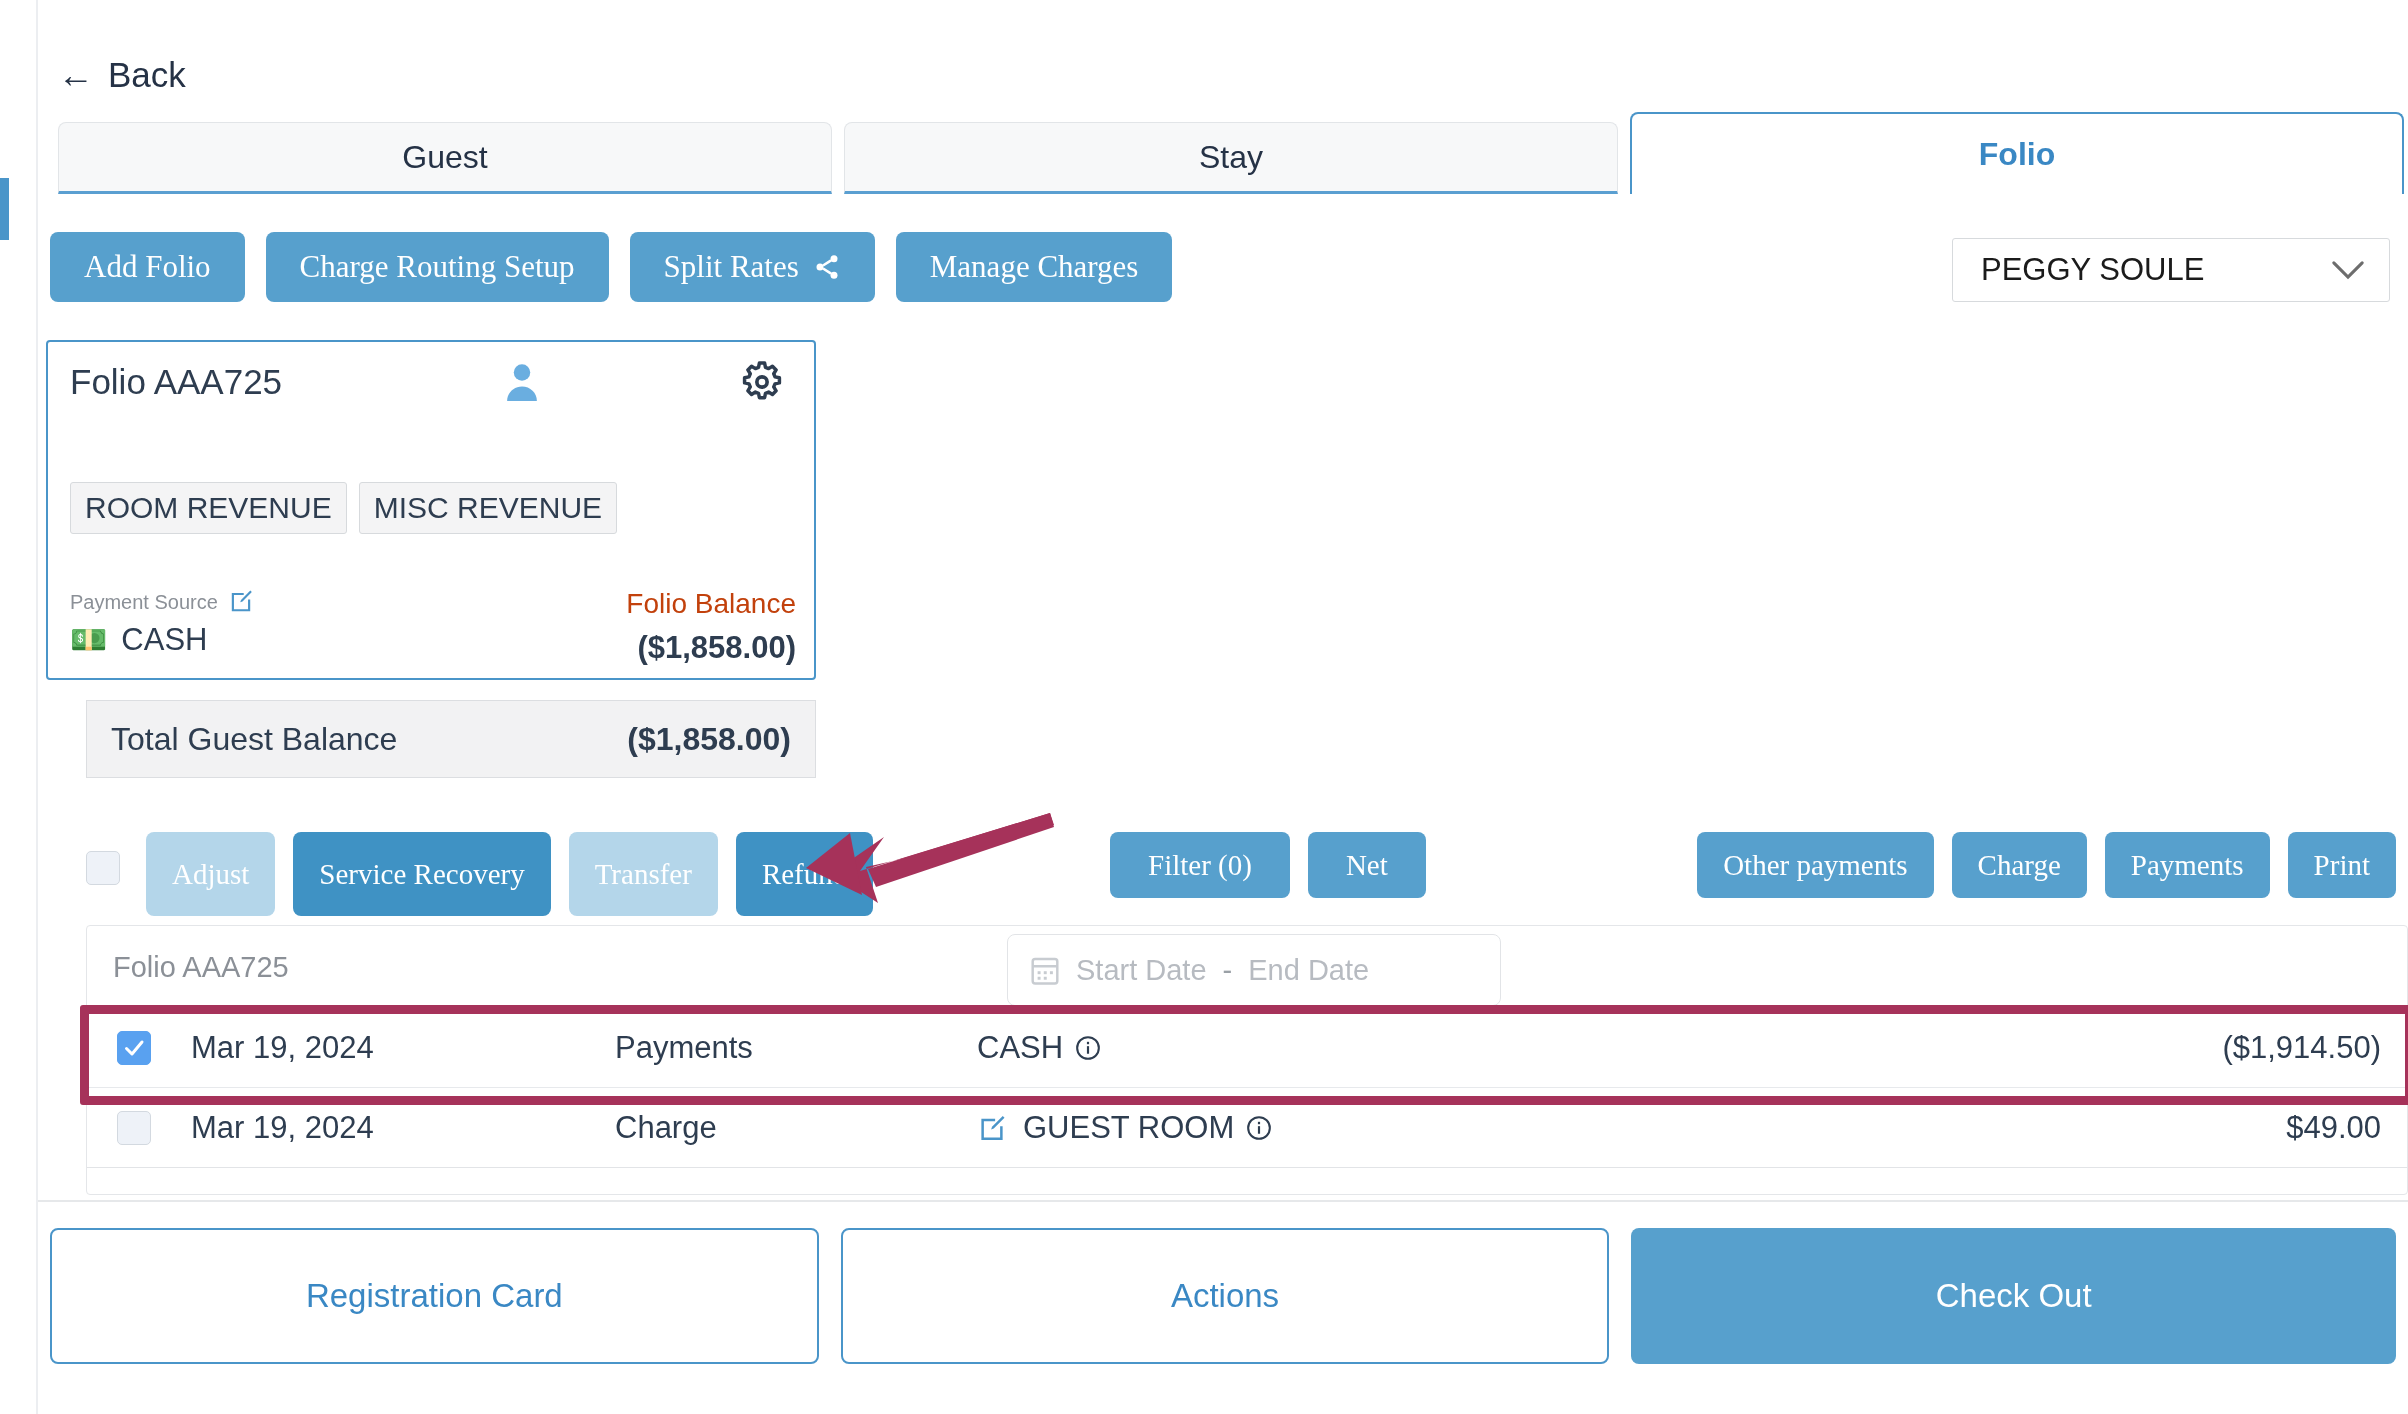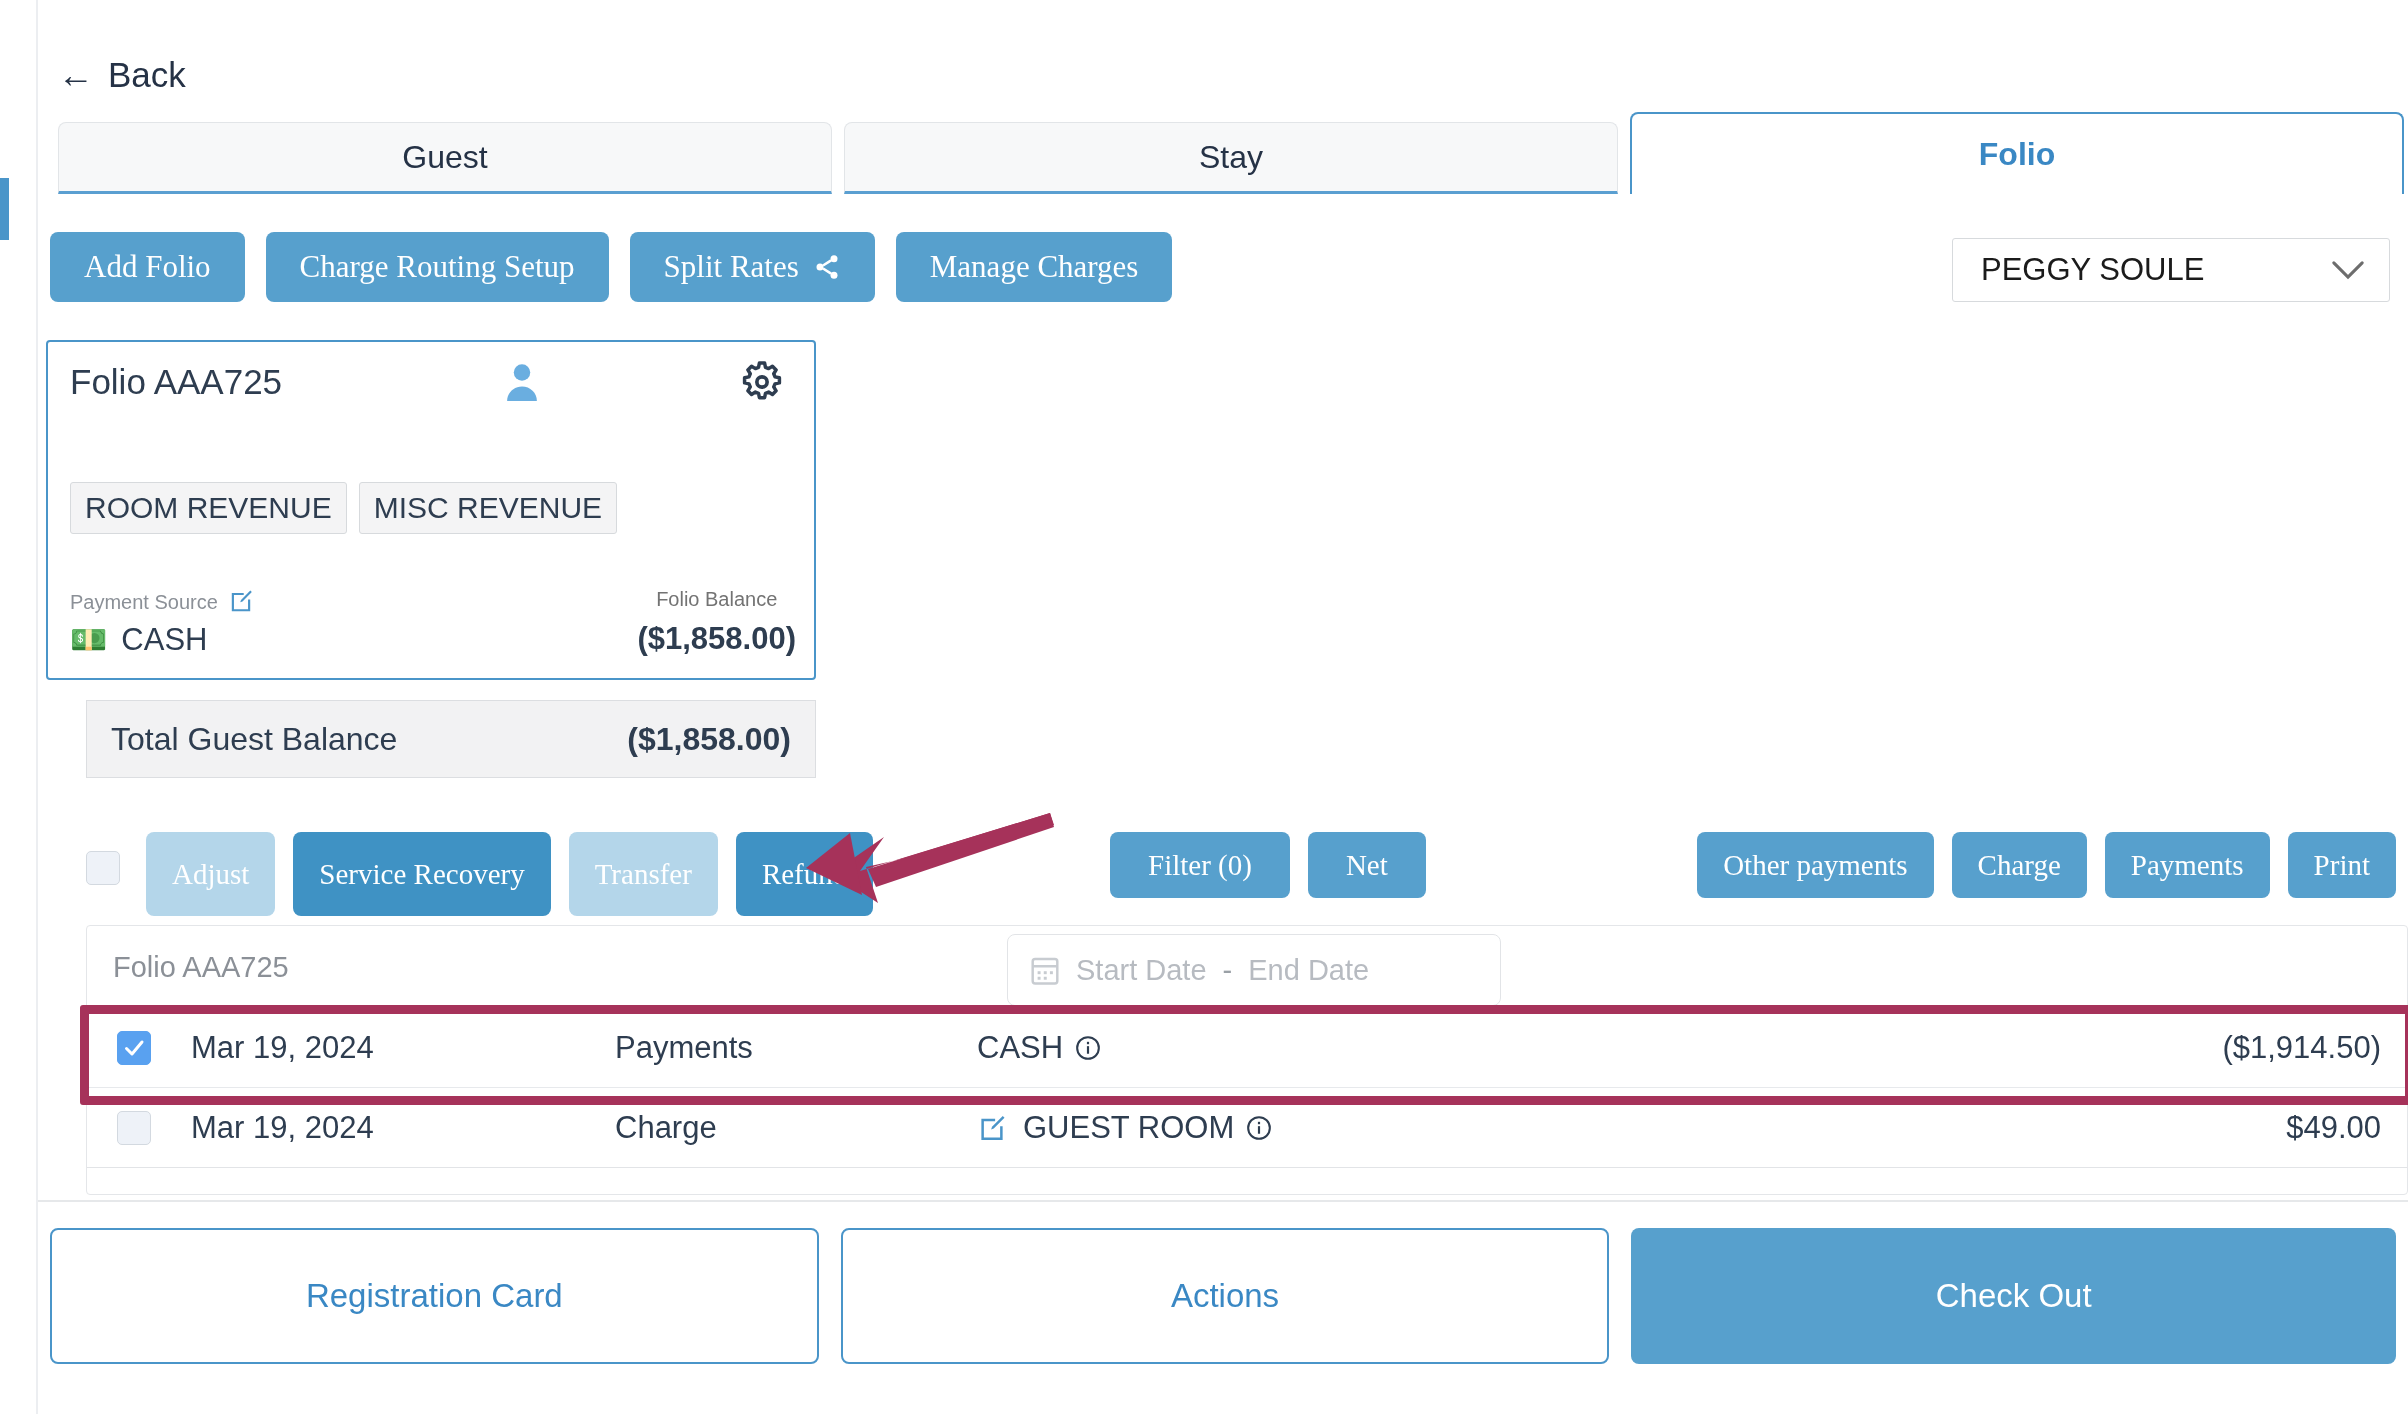--- a/index.html
+++ b/index.html
@@ -164,21 +164,21 @@
   .paysrc-label {
     font-size: 20px; color: #8b9097;
     display: flex; align-items: flex-end; gap: 10px;
   }
   .paysrc-value {
     margin-top: 8px;
     display: flex; align-items: center; gap: 14px;
     font-size: 31px; color: #2e3d50;
   }
   .money-emoji { font-size: 30px; line-height:1; }
-  .bal-label { font-size: 20px; color: #737373; text-align: center; }
+  .bal-label { font-size: 28px; color: #c2410c; text-align: left; }
   .bal-value { font-size: 31px; font-weight: bold; color:#2e3d50; text-align: right; margin-top: 10px; }
   .edit-icon { width: 26px; height: 26px; display:inline-block; cursor:pointer; }
 
   
   .total-bar {
     position: absolute;
     left: 48px; top: 700px;
     width: 730px; height: 78px;
     background: #f2f2f3;
     border: 1px solid #dcdee1;

